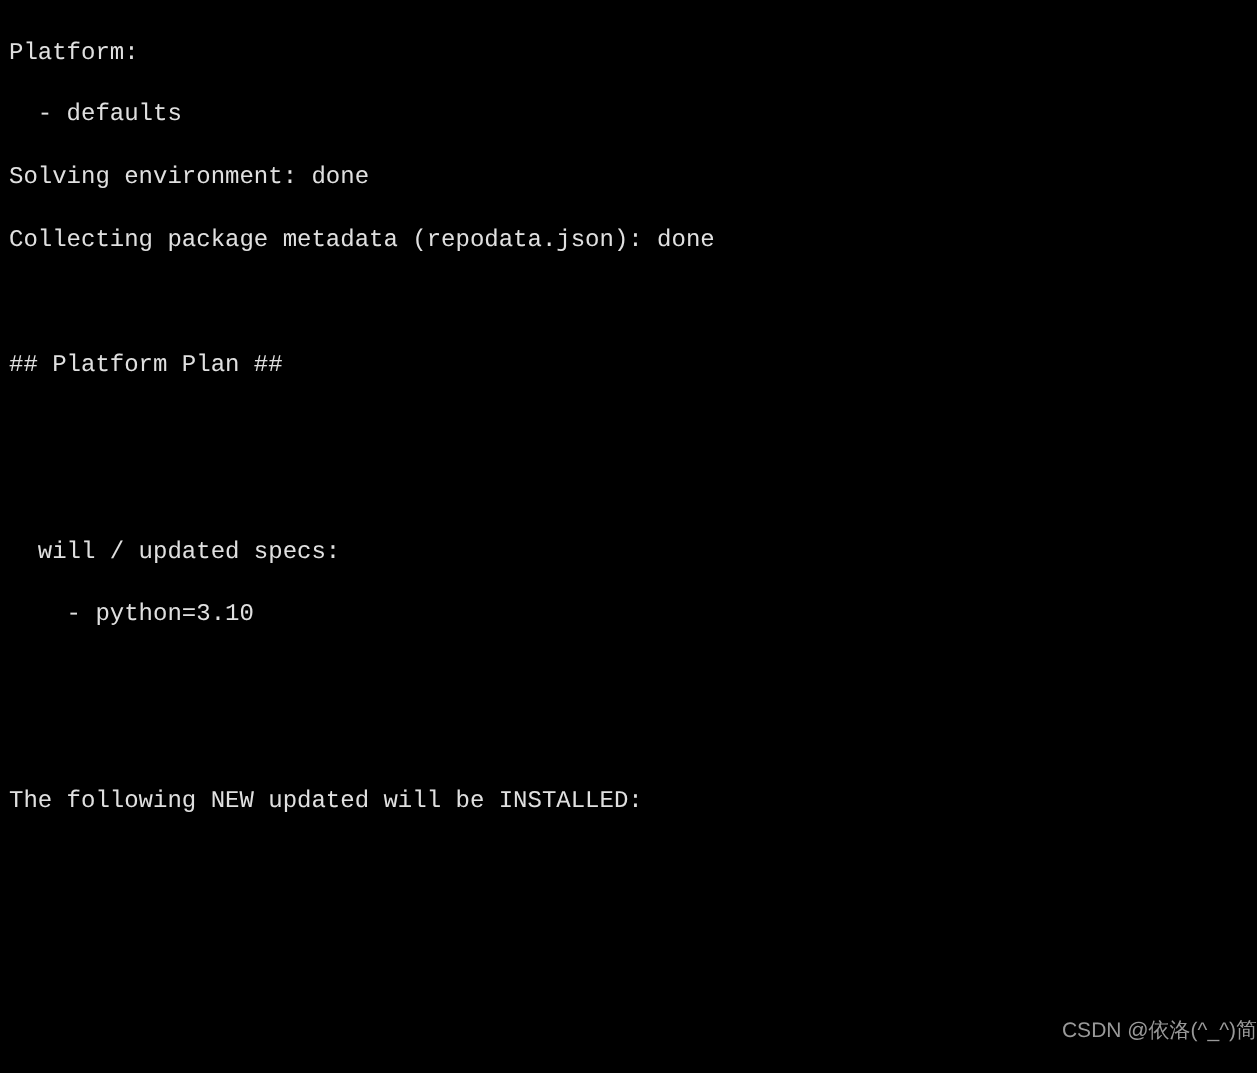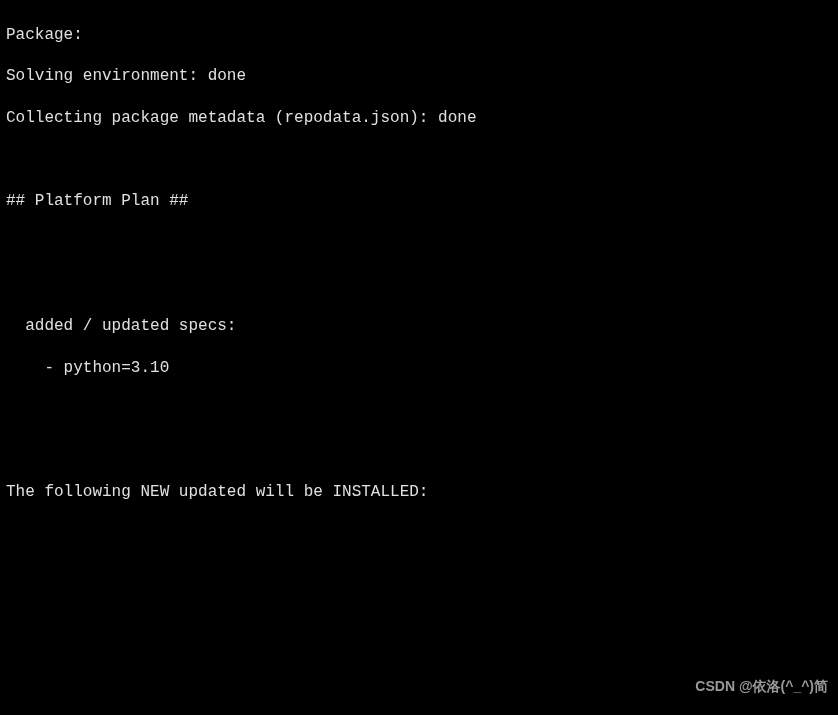--- a/index.html
+++ b/index.html
@@ -18,39 +18,39 @@
       overflow: hidden;
       position: relative;
       padding: 4px 6px;
     }
     .terminal-content {
       white-space: pre;
     }
     .watermark {
       position: absolute;
       bottom: 20px;
-      right: 10px;
+      right: 0;
       color: #999999;
       font-size: 14px;
       font-family: sans-serif;
-      font-weight: bold;
     }
   </style>
 </head>
 <body>
 
 <div class="terminal-content">
-<div>Package:</div>
+<div>Platform:</div>
+<div>  - defaults</div>
 <div>Solving environment: done</div>
 <div>Collecting package metadata (repodata.json): done</div>
 <div>&nbsp;</div>
 <div>## Platform Plan ##</div>
 <div>&nbsp;</div>
 <div>&nbsp;</div>
-<div>  added / updated specs:</div>
+<div>  will / updated specs:</div>
 <div>    - python=3.10</div>
 <div>&nbsp;</div>
 <div>&nbsp;</div>
 <div>The following NEW updated will be INSTALLED:</div>
 <div>&nbsp;</div>
 
 
 
 
 </div>

